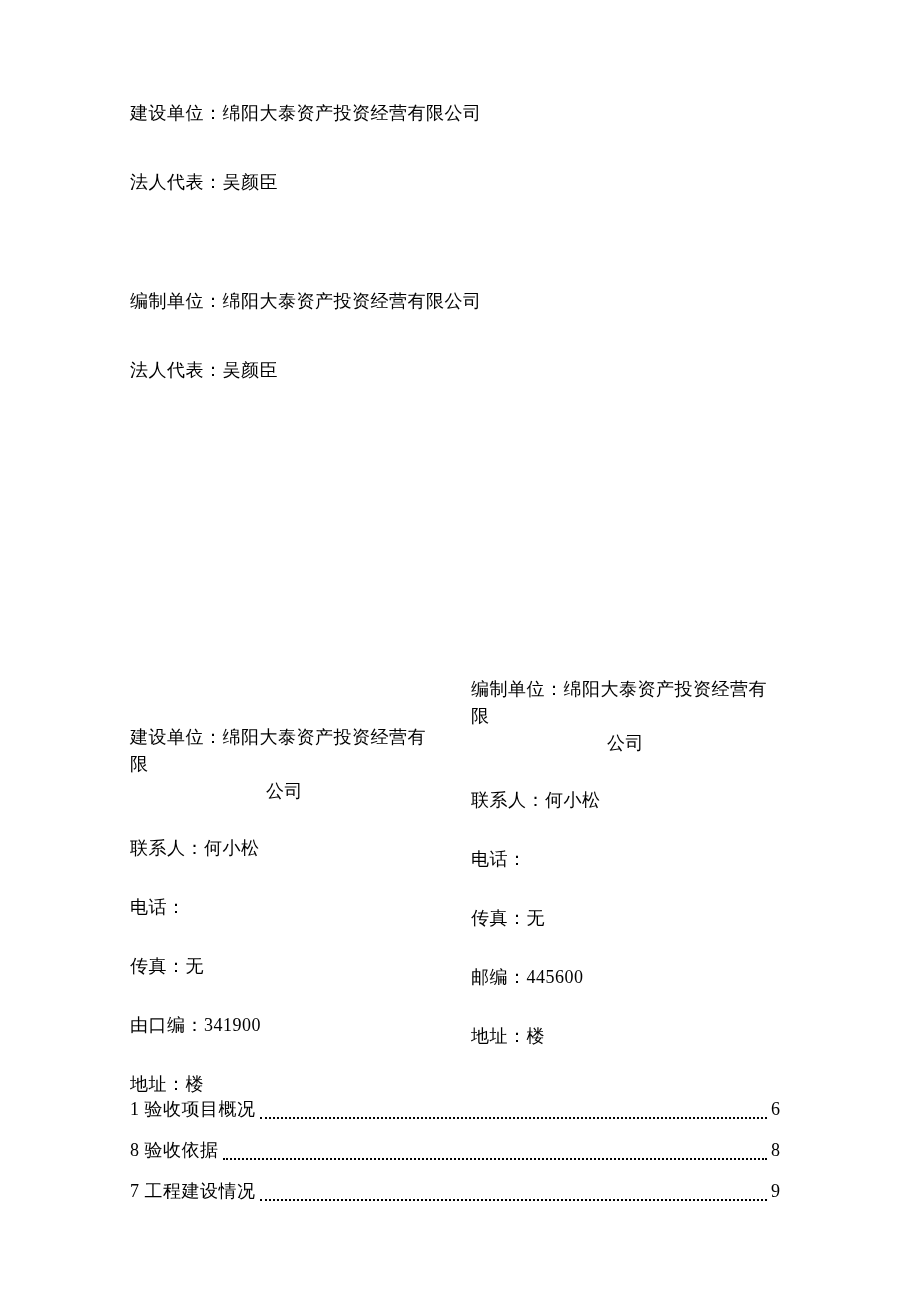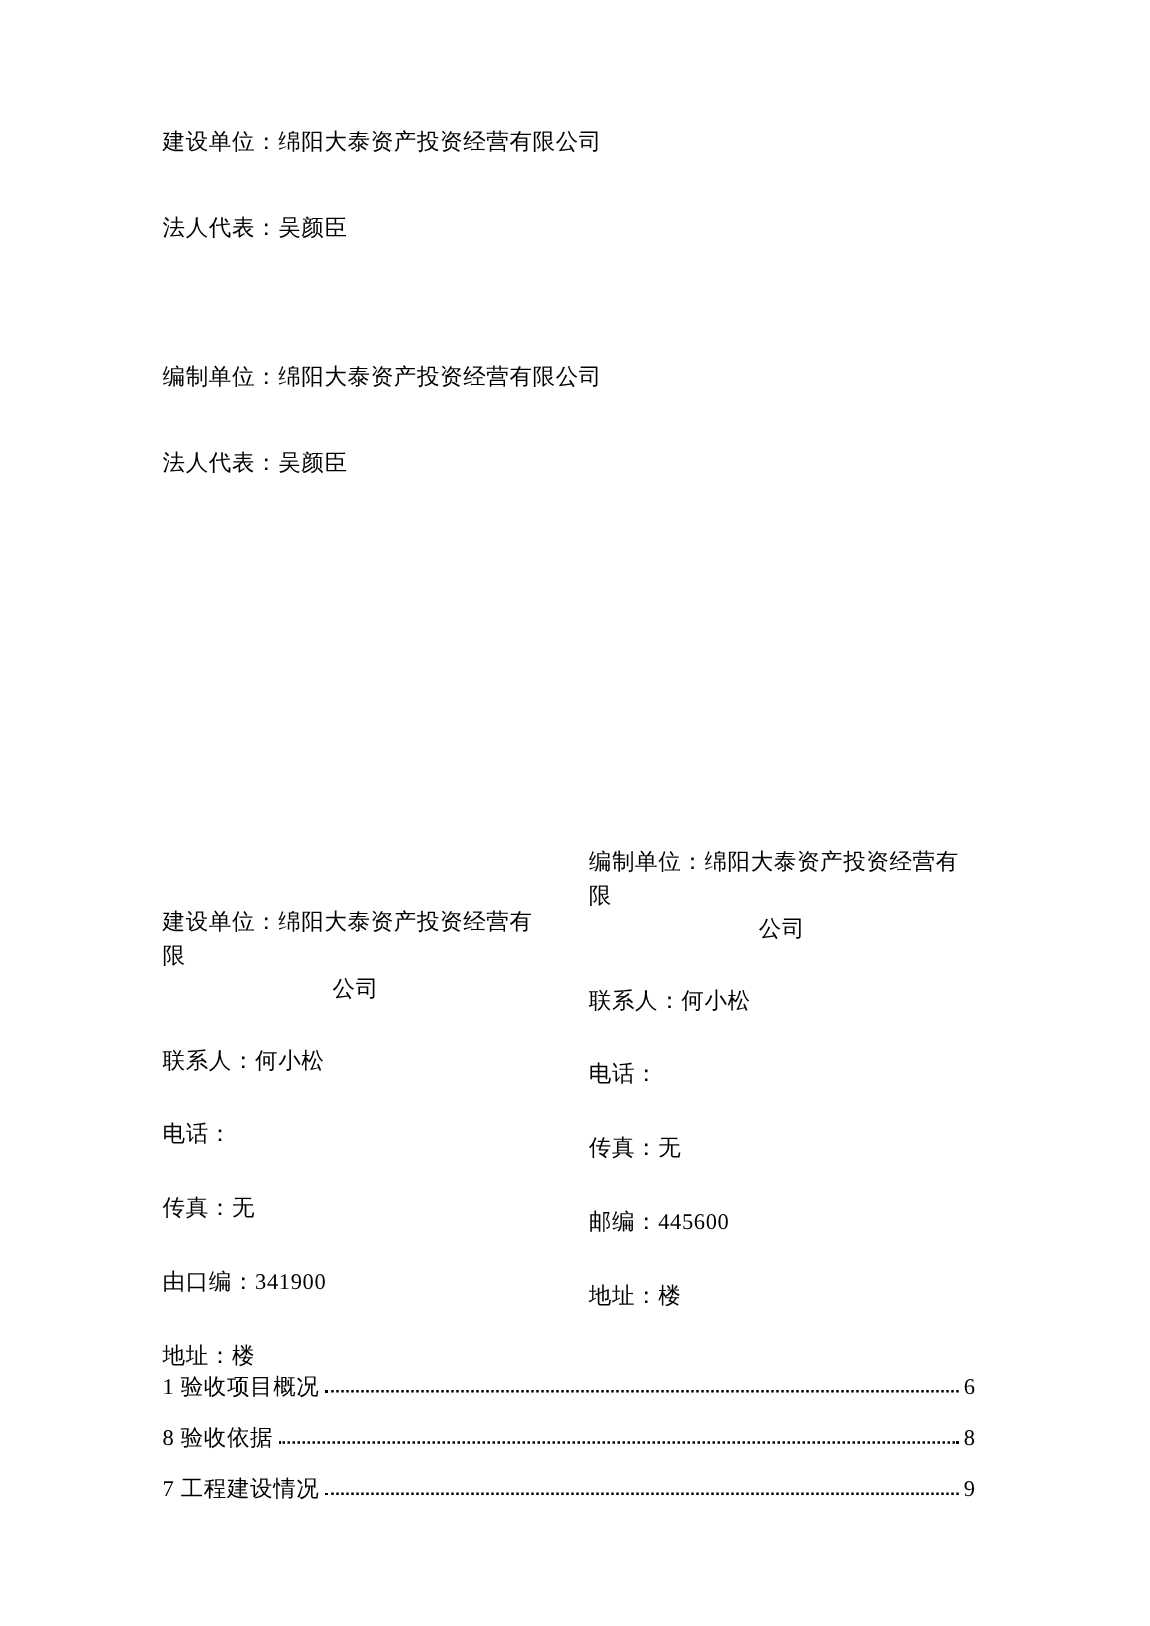--- a/index.html
+++ b/index.html
@@ -58,21 +58,21 @@
   }
   .col .header-line .hl-sub {
     display: block;
     text-align: center;
   }
   .toc {
     margin-top: -12px;
   }
   .toc-row {
     display: flex;
-    align-items: center;
+    align-items: flex-end;
     font-size: 18px;
     line-height: 1.5;
     margin-bottom: 14px;
   }
   .toc-label {
     white-space: nowrap;
     letter-spacing: 0.5px;
   }
   .toc-dots {
     flex: 1;

